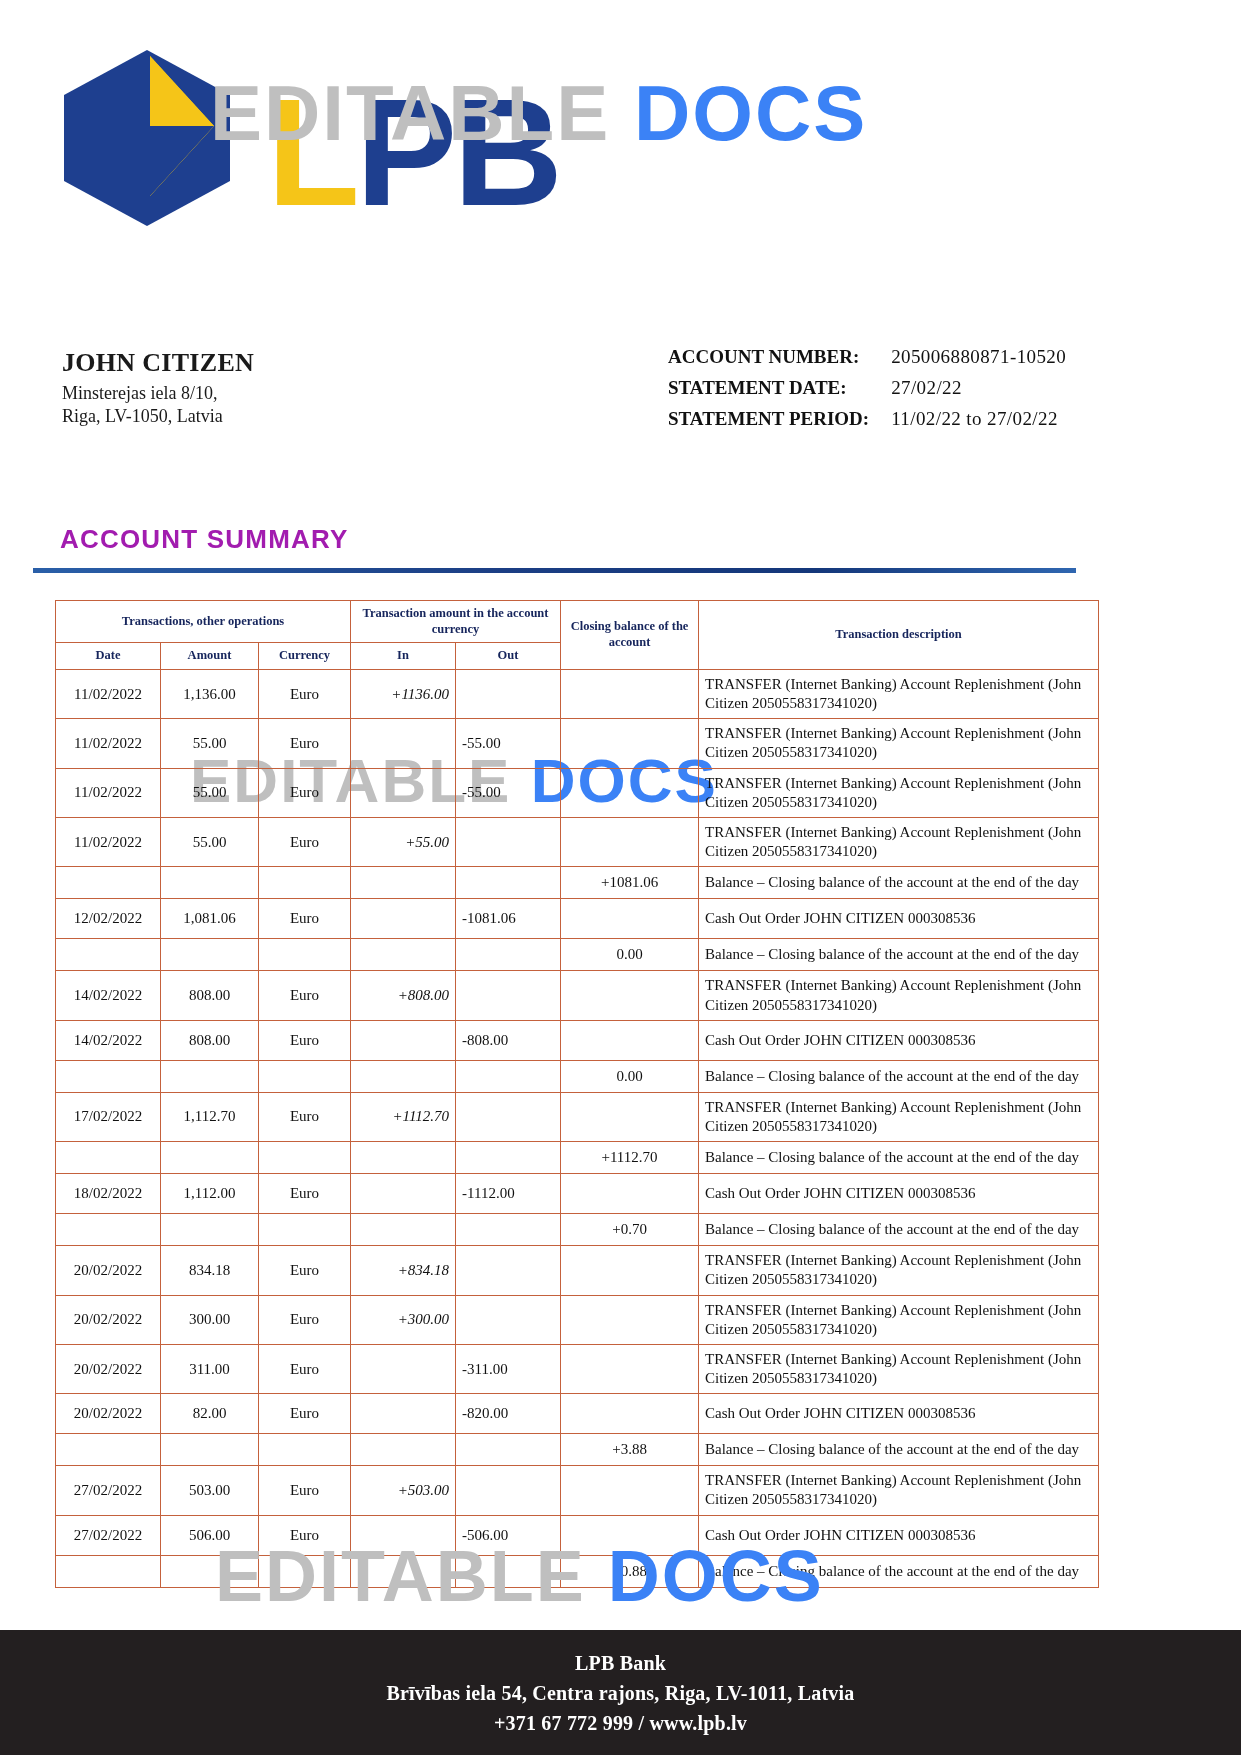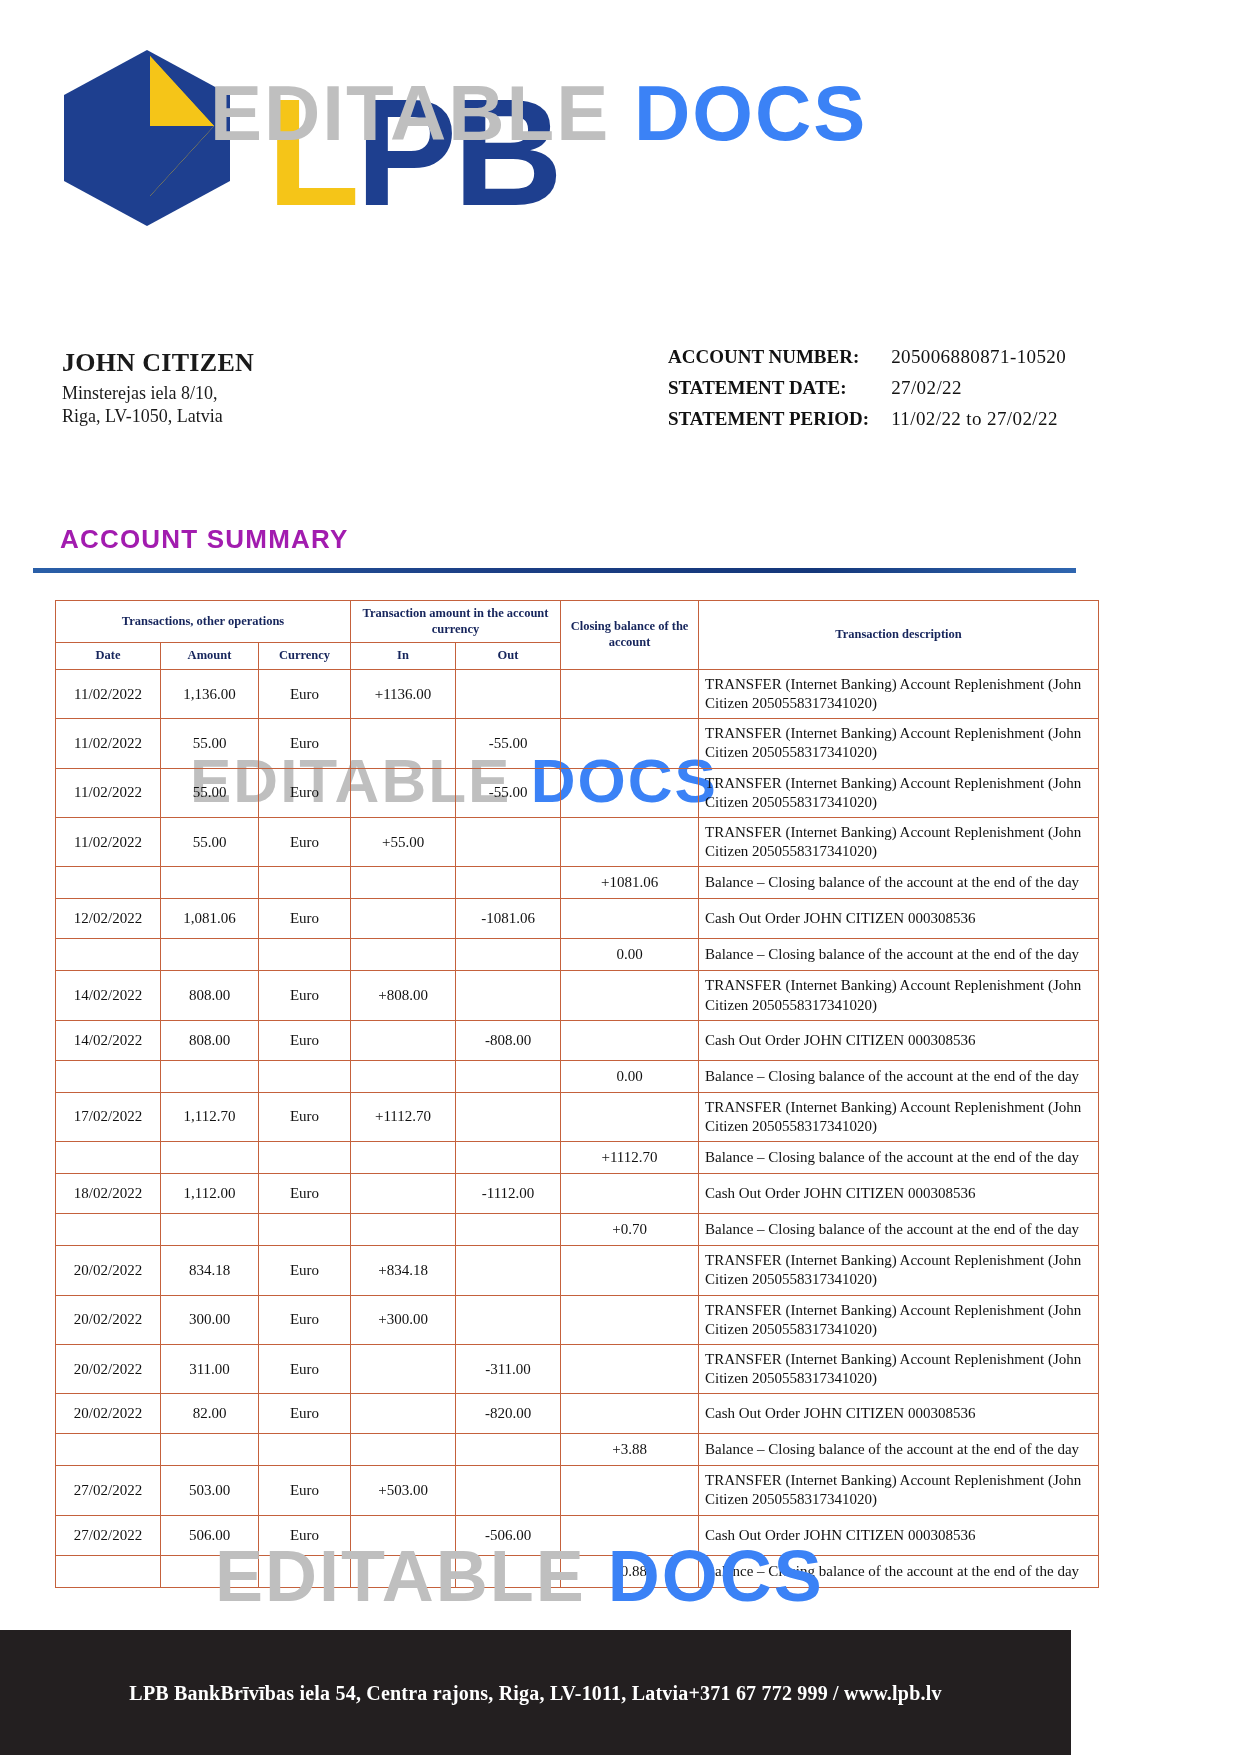--- a/index.html
+++ b/index.html
@@ -70,39 +70,39 @@
     text-align:center; vertical-align:middle;
     font-size:12.5px; line-height:1.25; padding:5px 3px;
   }
   thead th.sub { font-size:15px; padding:6px 3px; }
   thead th.desc { font-size:19px; }
   thead th.big { font-size:13.5px; }
 
   table.stmt tbody td { font-size:15px; padding:5px 6px; vertical-align:middle; }
   td.c { text-align:center; }
   td.d { text-align:left; font-size:15px; line-height:1.28; padding-left:10px; }
-  td.num-in  { text-align:center; }
-  td.num-out { text-align:center; }
+  td.num-in  { text-align:right;font-style:italic; }
+  td.num-out { text-align:left; }
   tr.bal td { height:32px; }
   tr.txn td { height:40px; }
 
   
   col.c-date { width:105px; }
   col.c-amt  { width:98px; }
   col.c-cur  { width:92px; }
   col.c-in   { width:105px; }
   col.c-out  { width:105px; }
   col.c-bal  { width:138px; }
   col.c-desc { width:400px; }
 
   
   .footer {
-    position:absolute; left:0; bottom:0; width:1071px; height:125px;
+    position:absolute; left:0; bottom:0; width:1241px; height:125px;
     background:#231f20; color:#ffffff;
-    display:flex; align-items:center; justify-content:center;
+    display:flex; flex-direction:column; align-items:center; justify-content:center;
   }
   .footer div { font-size:20px; line-height:1.5; font-weight:bold; letter-spacing:.2px; }
 </style>
 </head>
 <body>
 
 <div class="page">
 
   <div class="logo">
     <div class="hexwrap">

